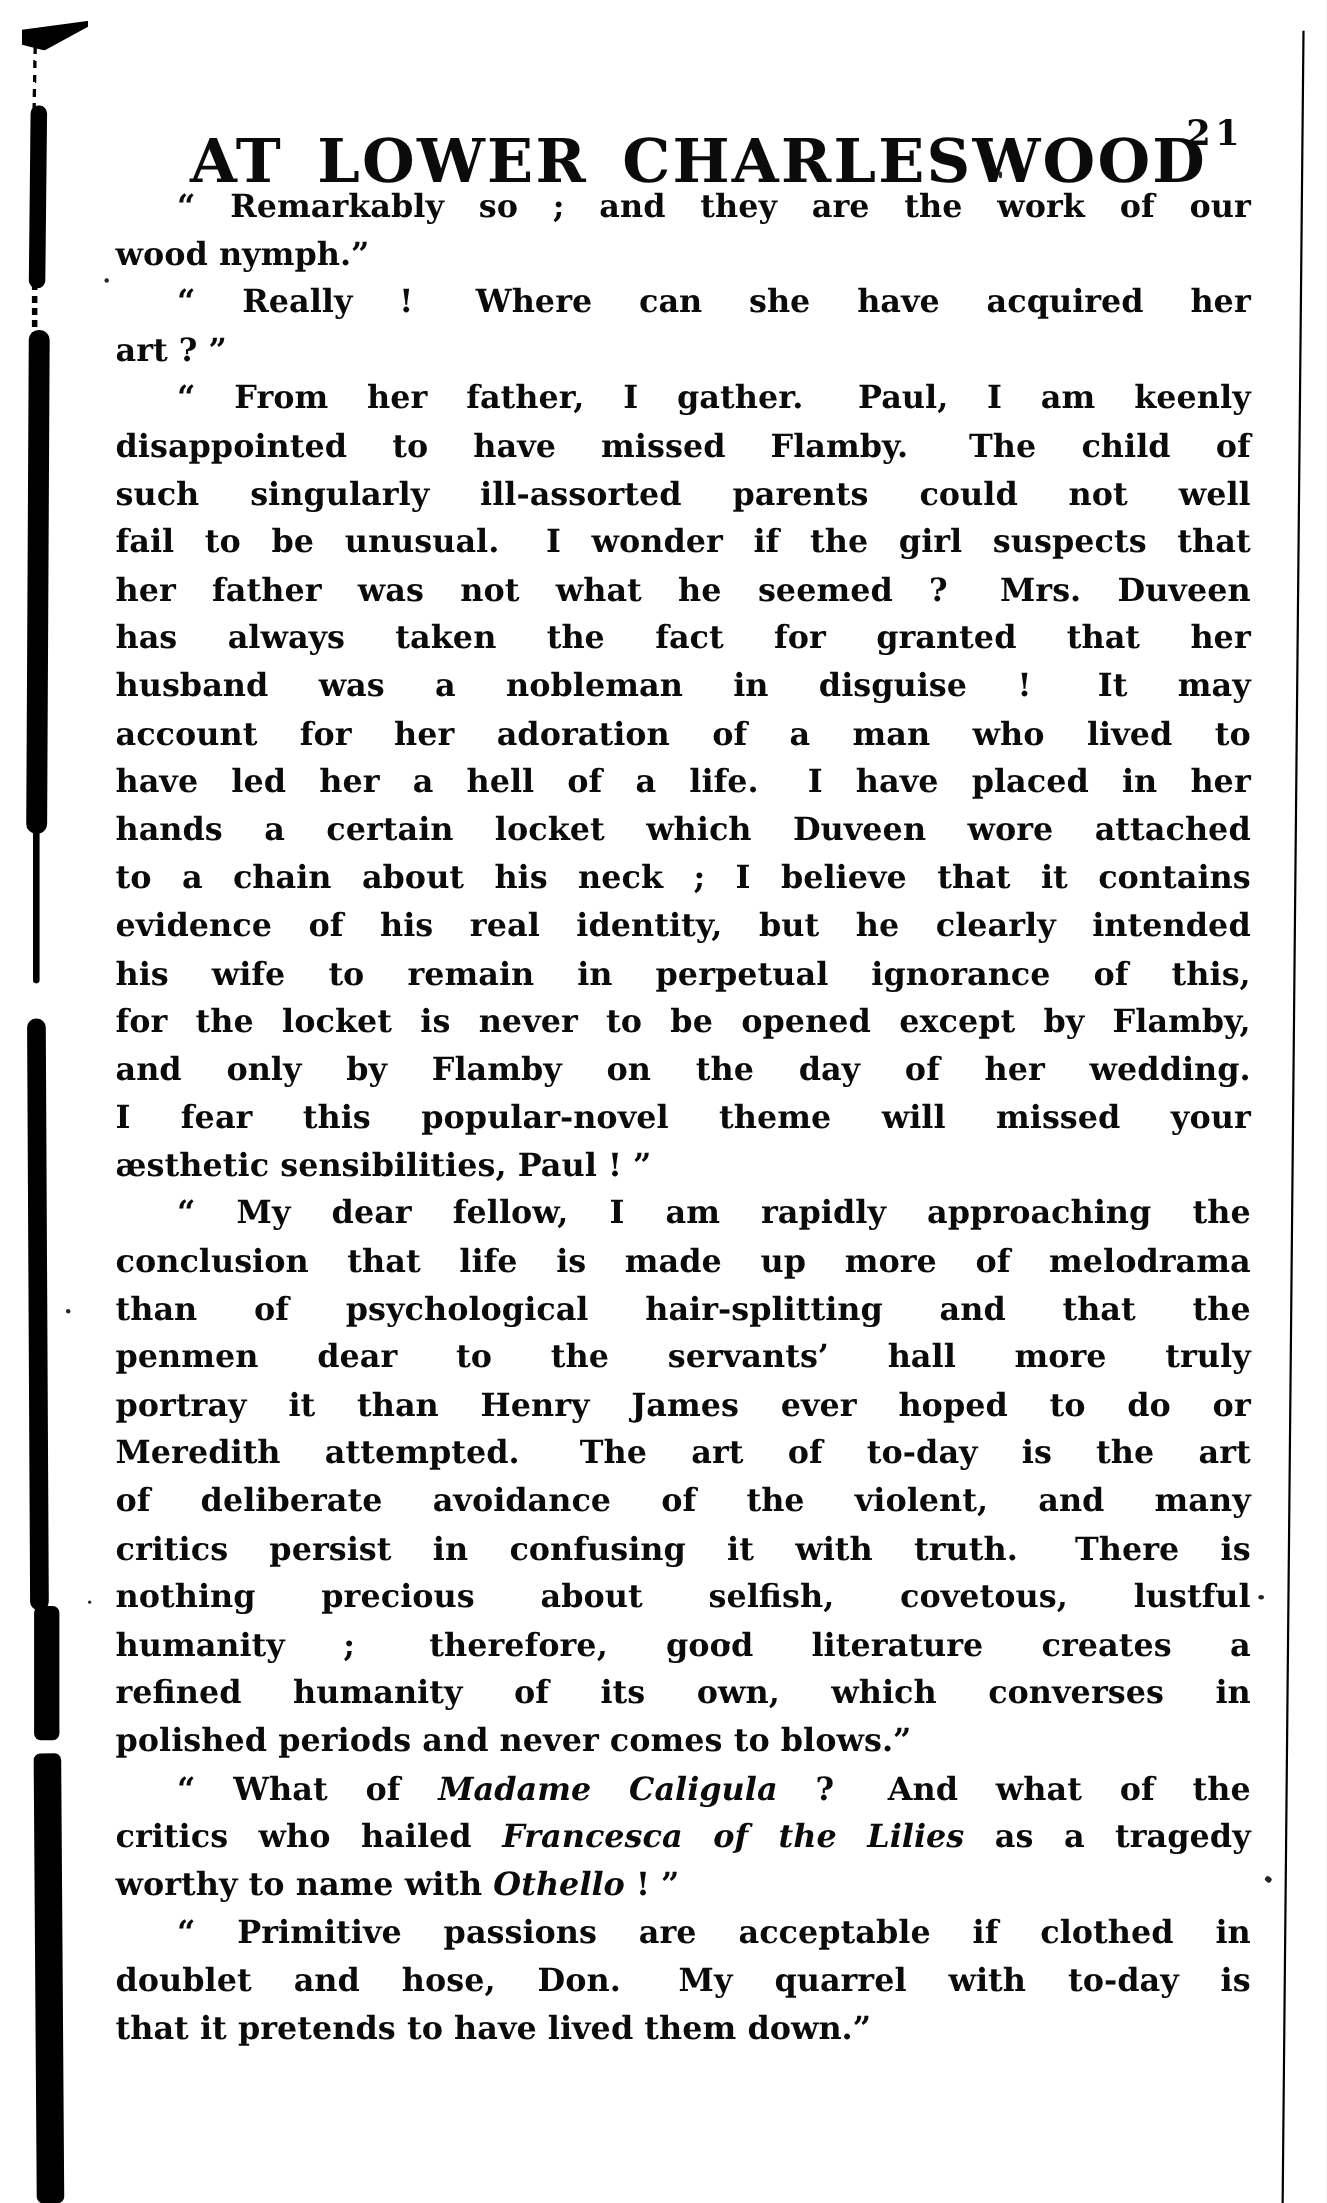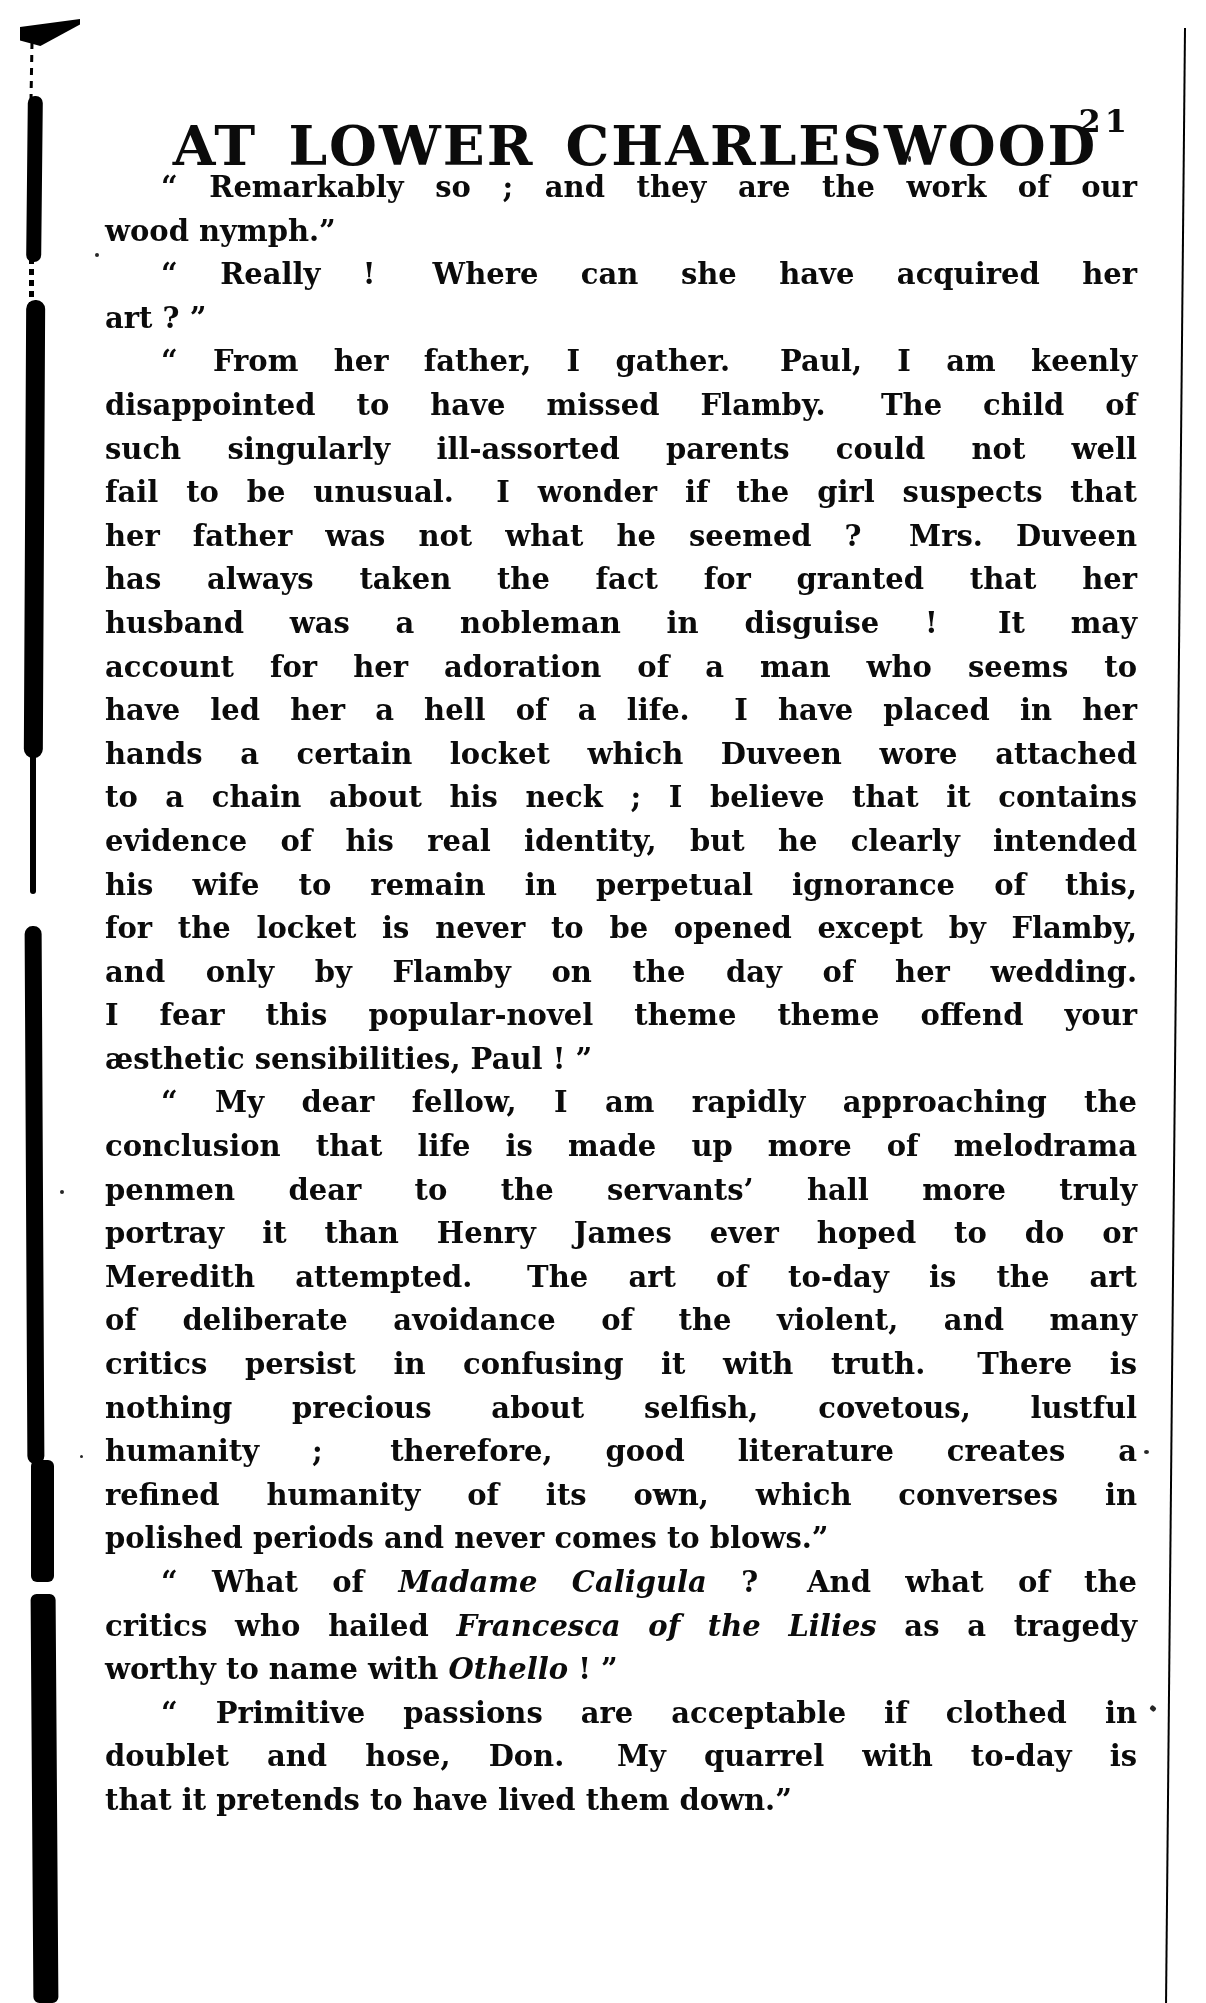--- a/index.html
+++ b/index.html
@@ -107,34 +107,35 @@
         <div class="line end">art&nbsp;?&nbsp;”</div>
       </div>
       <div class="paragraph">
         <div class="line j first">“&nbsp;From her father, I gather.  Paul, I am keenly</div>
         <div class="line j">disappointed to have missed Flamby.  The child of</div>
         <div class="line j">such singularly ill-assorted parents could not well</div>
         <div class="line j">fail to be unusual.  I wonder if the girl suspects that</div>
         <div class="line j">her father was not what he seemed&nbsp;?  Mrs. Duveen</div>
         <div class="line j">has always taken the fact for granted that her</div>
         <div class="line j">husband was a nobleman in disguise&nbsp;!  It may</div>
-        <div class="line j">account for her adoration of a man who seems to</div>
+        <div class="line j">account for her adoration of a man who lived to</div>
         <div class="line j">have led her a hell of a life.  I have placed in her</div>
         <div class="line j">hands a certain locket which Duveen wore attached</div>
         <div class="line j">to a chain about his neck&nbsp;; I believe that it contains</div>
         <div class="line j">evidence of his real identity, but he clearly intended</div>
         <div class="line j">his wife to remain in perpetual ignorance of this,</div>
         <div class="line j">for the locket is never to be opened except by Flamby,</div>
         <div class="line j">and only by Flamby on the day of her wedding.</div>
-        <div class="line j">I fear this popular-novel theme theme offend your</div>
+        <div class="line j">I fear this popular-novel theme will missed your</div>
         <div class="line end">æsthetic sensibilities, Paul&nbsp;!&nbsp;”</div>
       </div>
       <div class="paragraph">
         <div class="line j first">“&nbsp;My dear fellow, I am rapidly approaching the</div>
         <div class="line j">conclusion that life is made up more of melodrama</div>
+        <div class="line j">than of psychological hair-splitting and that the</div>
         <div class="line j">penmen dear to the servants’ hall more truly</div>
         <div class="line j">portray it than Henry James ever hoped to do or</div>
         <div class="line j">Meredith attempted.  The art of to-day is the art</div>
         <div class="line j">of deliberate avoidance of the violent, and many</div>
         <div class="line j">critics persist in confusing it with truth.  There is</div>
         <div class="line j">nothing precious about selfish, covetous, lustful</div>
         <div class="line j">humanity&nbsp;;  therefore, good literature creates a</div>
         <div class="line j">refined humanity of its own, which converses in</div>
         <div class="line end">polished periods and never comes to blows.”</div>
       </div>

